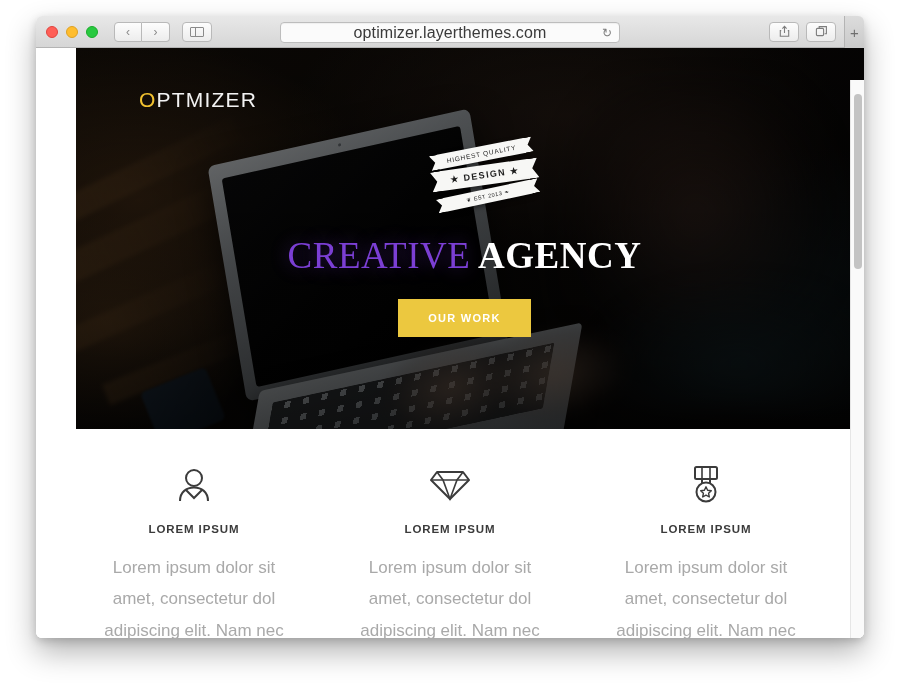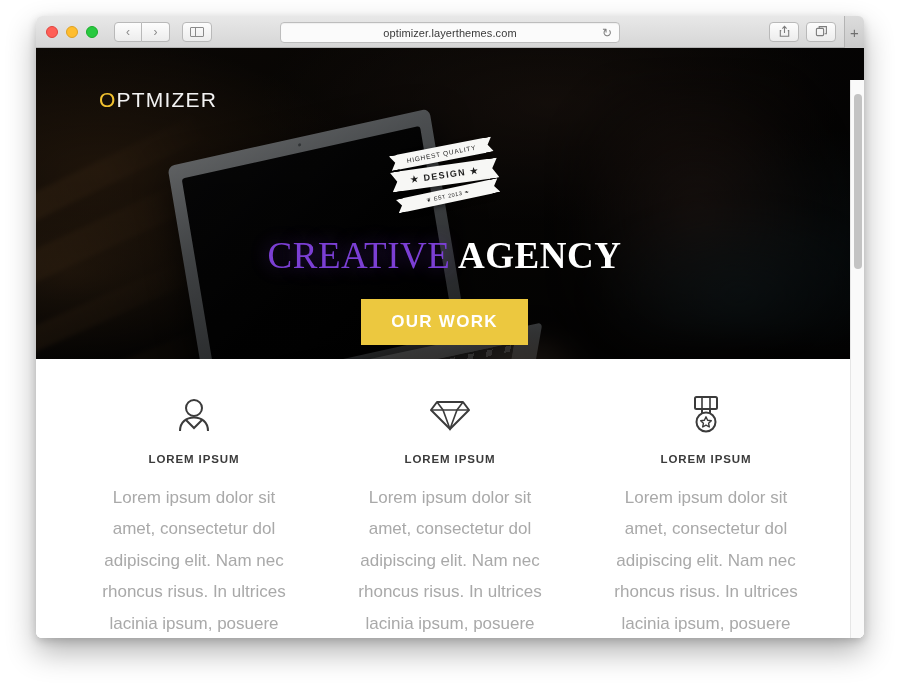--- a/index.html
+++ b/index.html
@@ -79,21 +79,21 @@
     left: 50%; transform: translateX(-50%);
     top: 6px;
     width: 340px; height: 21px;
     background: #fbfbfb;
     border: 1px solid #bdbdbd;
     border-radius: 4px;
     display: flex; align-items: center; justify-content: center;
     box-shadow: inset 0 1px 1px rgba(0,0,0,0.05);
   }
   .url-text {
-    font-size: 11px;
+    font-size: 16px;
     color: #3a3a3a;
     letter-spacing: 0.1px;
   }
   .reload-icon {
     position: absolute; right: 7px; top: 50%;
     transform: translateY(-50%);
     font-size: 12px; color: #7d7d7d; line-height: 1;
   }
 
   .right-tools {
@@ -124,23 +124,24 @@
   .viewport {
     position: relative;
     height: 590px;
     background: #ffffff;
     overflow: hidden;
   }
 
   
   .hero {
     position: relative;
-    height: 311px;
+    height: 381px;
     overflow: hidden;
     background: #050404;
+    margin-left: 40px;
   }
 
   
   .hero-photo { position: absolute; inset: 0; }
 
   .photo-desk {
     position: absolute; inset: 0;
     background:
       radial-gradient(ellipse 44% 60% at 8% 40%, rgba(96,62,30,0.55) 0%, rgba(40,26,13,0.0) 70%),
       radial-gradient(ellipse 30% 40% at 4% 72%, rgba(120,80,40,0.45) 0%, rgba(0,0,0,0) 72%),
@@ -312,21 +313,21 @@
     color: #d2d2d2;
     line-height: 1.62;
     max-width: 540px;
     margin: 0 auto 26px;
     font-weight: 300;
   }
   .cta-btn {
     display: inline-block;
     background: #ecc83f;
     color: #ffffff;
-    font-size: 17px;
+    font-size: 11px;
     font-weight: bold;
     letter-spacing: 1.3px;
     padding: 13px 30px;
     border: none;
     cursor: pointer;
     font-family: "Liberation Sans", sans-serif;
   }
 
   
   .features {

